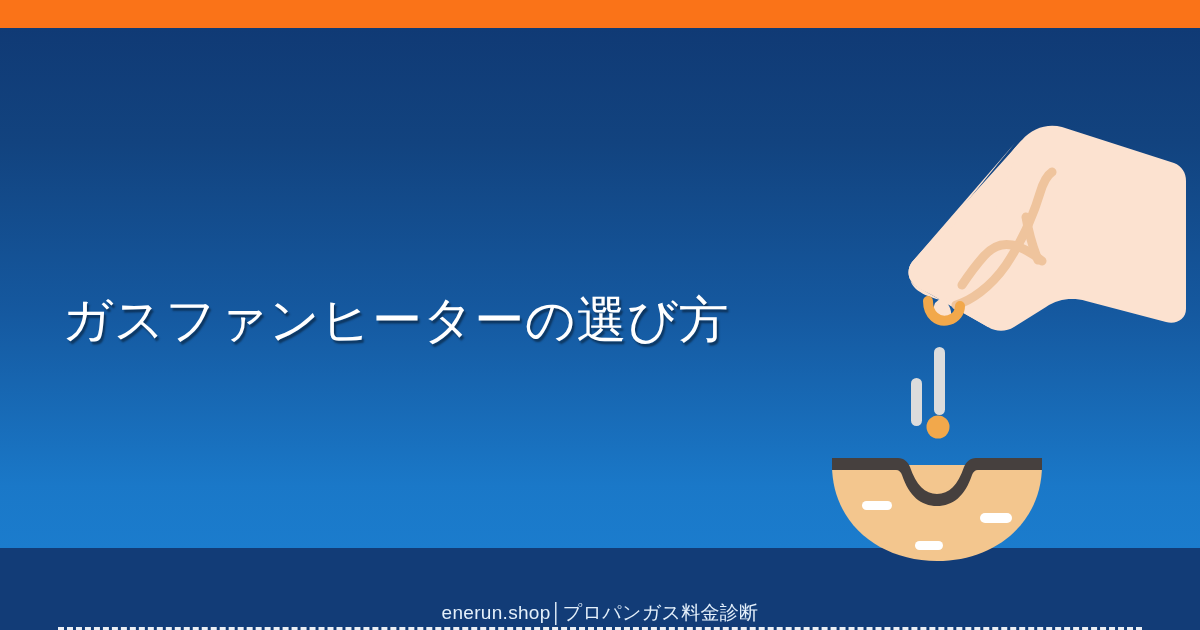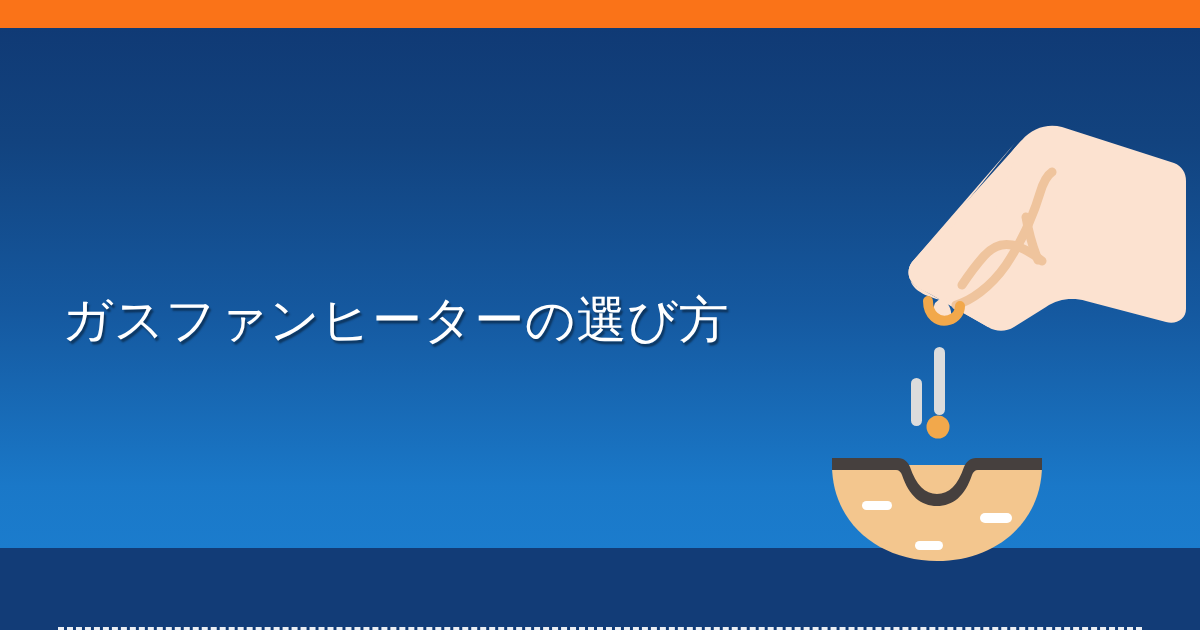--- a/index.html
+++ b/index.html
@@ -187,17 +187,18 @@
                    L 22 357 Z" fill="#46403e"></path>
 
           <rect x="52" y="388" width="30" height="9" rx="4.5" fill="#ffffff"></rect>
           <rect x="170" y="400" width="32" height="10" rx="5" fill="#ffffff"></rect>
           <rect x="105" y="428" width="28" height="9" rx="4.5" fill="#ffffff"></rect>
         </g>
 
       </svg>
     </div>
 
+    <div class="footer-text">enerun.shop│プロパンガス料金診断</div>
 
     <div class="footer-rule"></div>
 
   </div>
 </div>
 
 </body></html>

